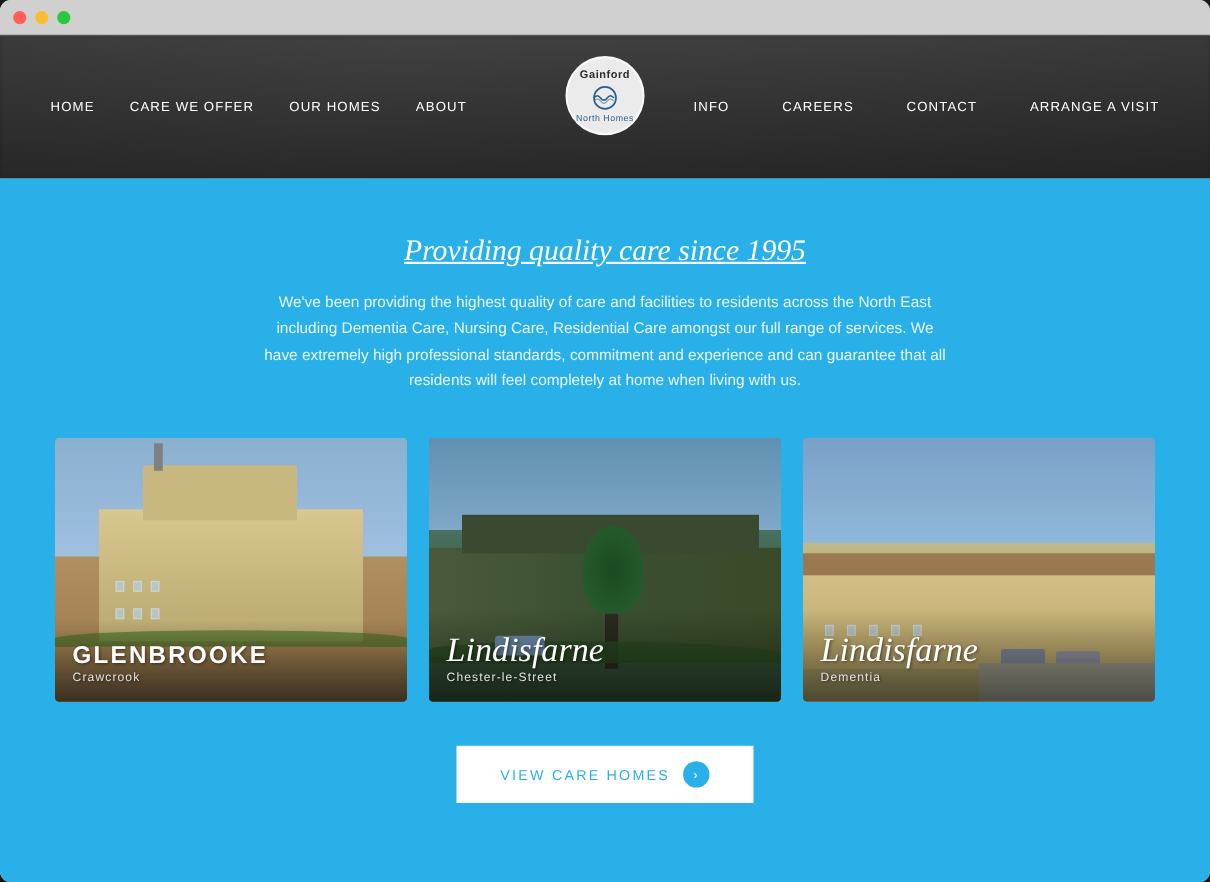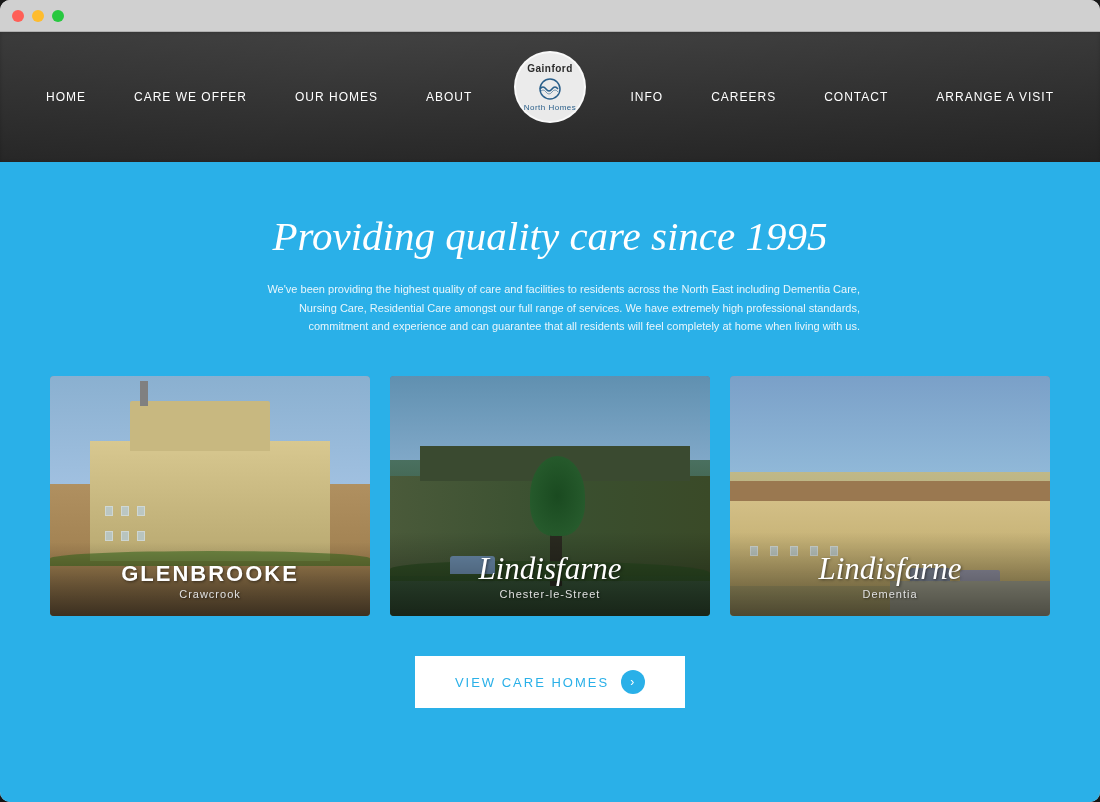--- a/index.html
+++ b/index.html
@@ -74,21 +74,21 @@
       z-index: 2;
       display: flex;
       align-items: center;
       justify-content: space-between;
       height: 100%;
       padding: 0 30px;
     }
 
     .nav-left {
       display: flex;
-      gap: 16px;
+      gap: 0;
       align-items: center;
     }
 
     .nav-right {
       display: flex;
       gap: 16px;
       align-items: center;
     }
 
     .nav-item {
@@ -158,35 +158,36 @@
       min-height: calc(770px - 130px);
     }
 
     .hero-text {
       text-align: center;
       margin-bottom: 40px;
     }
 
     .hero-title {
       color: #ffffff;
-      font-size: 41px;
+      font-size: 27px;
       font-weight: 400;
       font-family: Georgia, serif;
       margin-bottom: 20px;
       font-style: italic;
+      text-decoration: underline;
     }
 
     .hero-description {
       color: #e8f6fc;
       font-family: Arial, sans-serif;
-      font-size: 11px;
+      font-size: 14px;
       line-height: 1.7;
       max-width: 620px;
       margin: 0 auto;
-      text-align: right;
+      text-align: center;
     }
 
     
     .homes-grid {
       display: flex;
       gap: 20px;
       justify-content: center;
       margin-bottom: 40px;
       padding: 0 10px;
     }
@@ -242,21 +243,20 @@
         #a09870 80%,
         #908860 100%
       );
     }
 
     .home-card-overlay {
       position: absolute;
       bottom: 0; left: 0; right: 0;
       background: linear-gradient(to top, rgba(0,0,0,0.5) 0%, transparent 100%);
       padding: 20px 16px 16px;
-      text-align: center;
     }
 
     .home-name {
       color: #ffffff;
       font-size: 22px;
       font-weight: 700;
       letter-spacing: 2px;
       text-transform: uppercase;
       font-family: Arial, sans-serif;
       line-height: 1.1;

